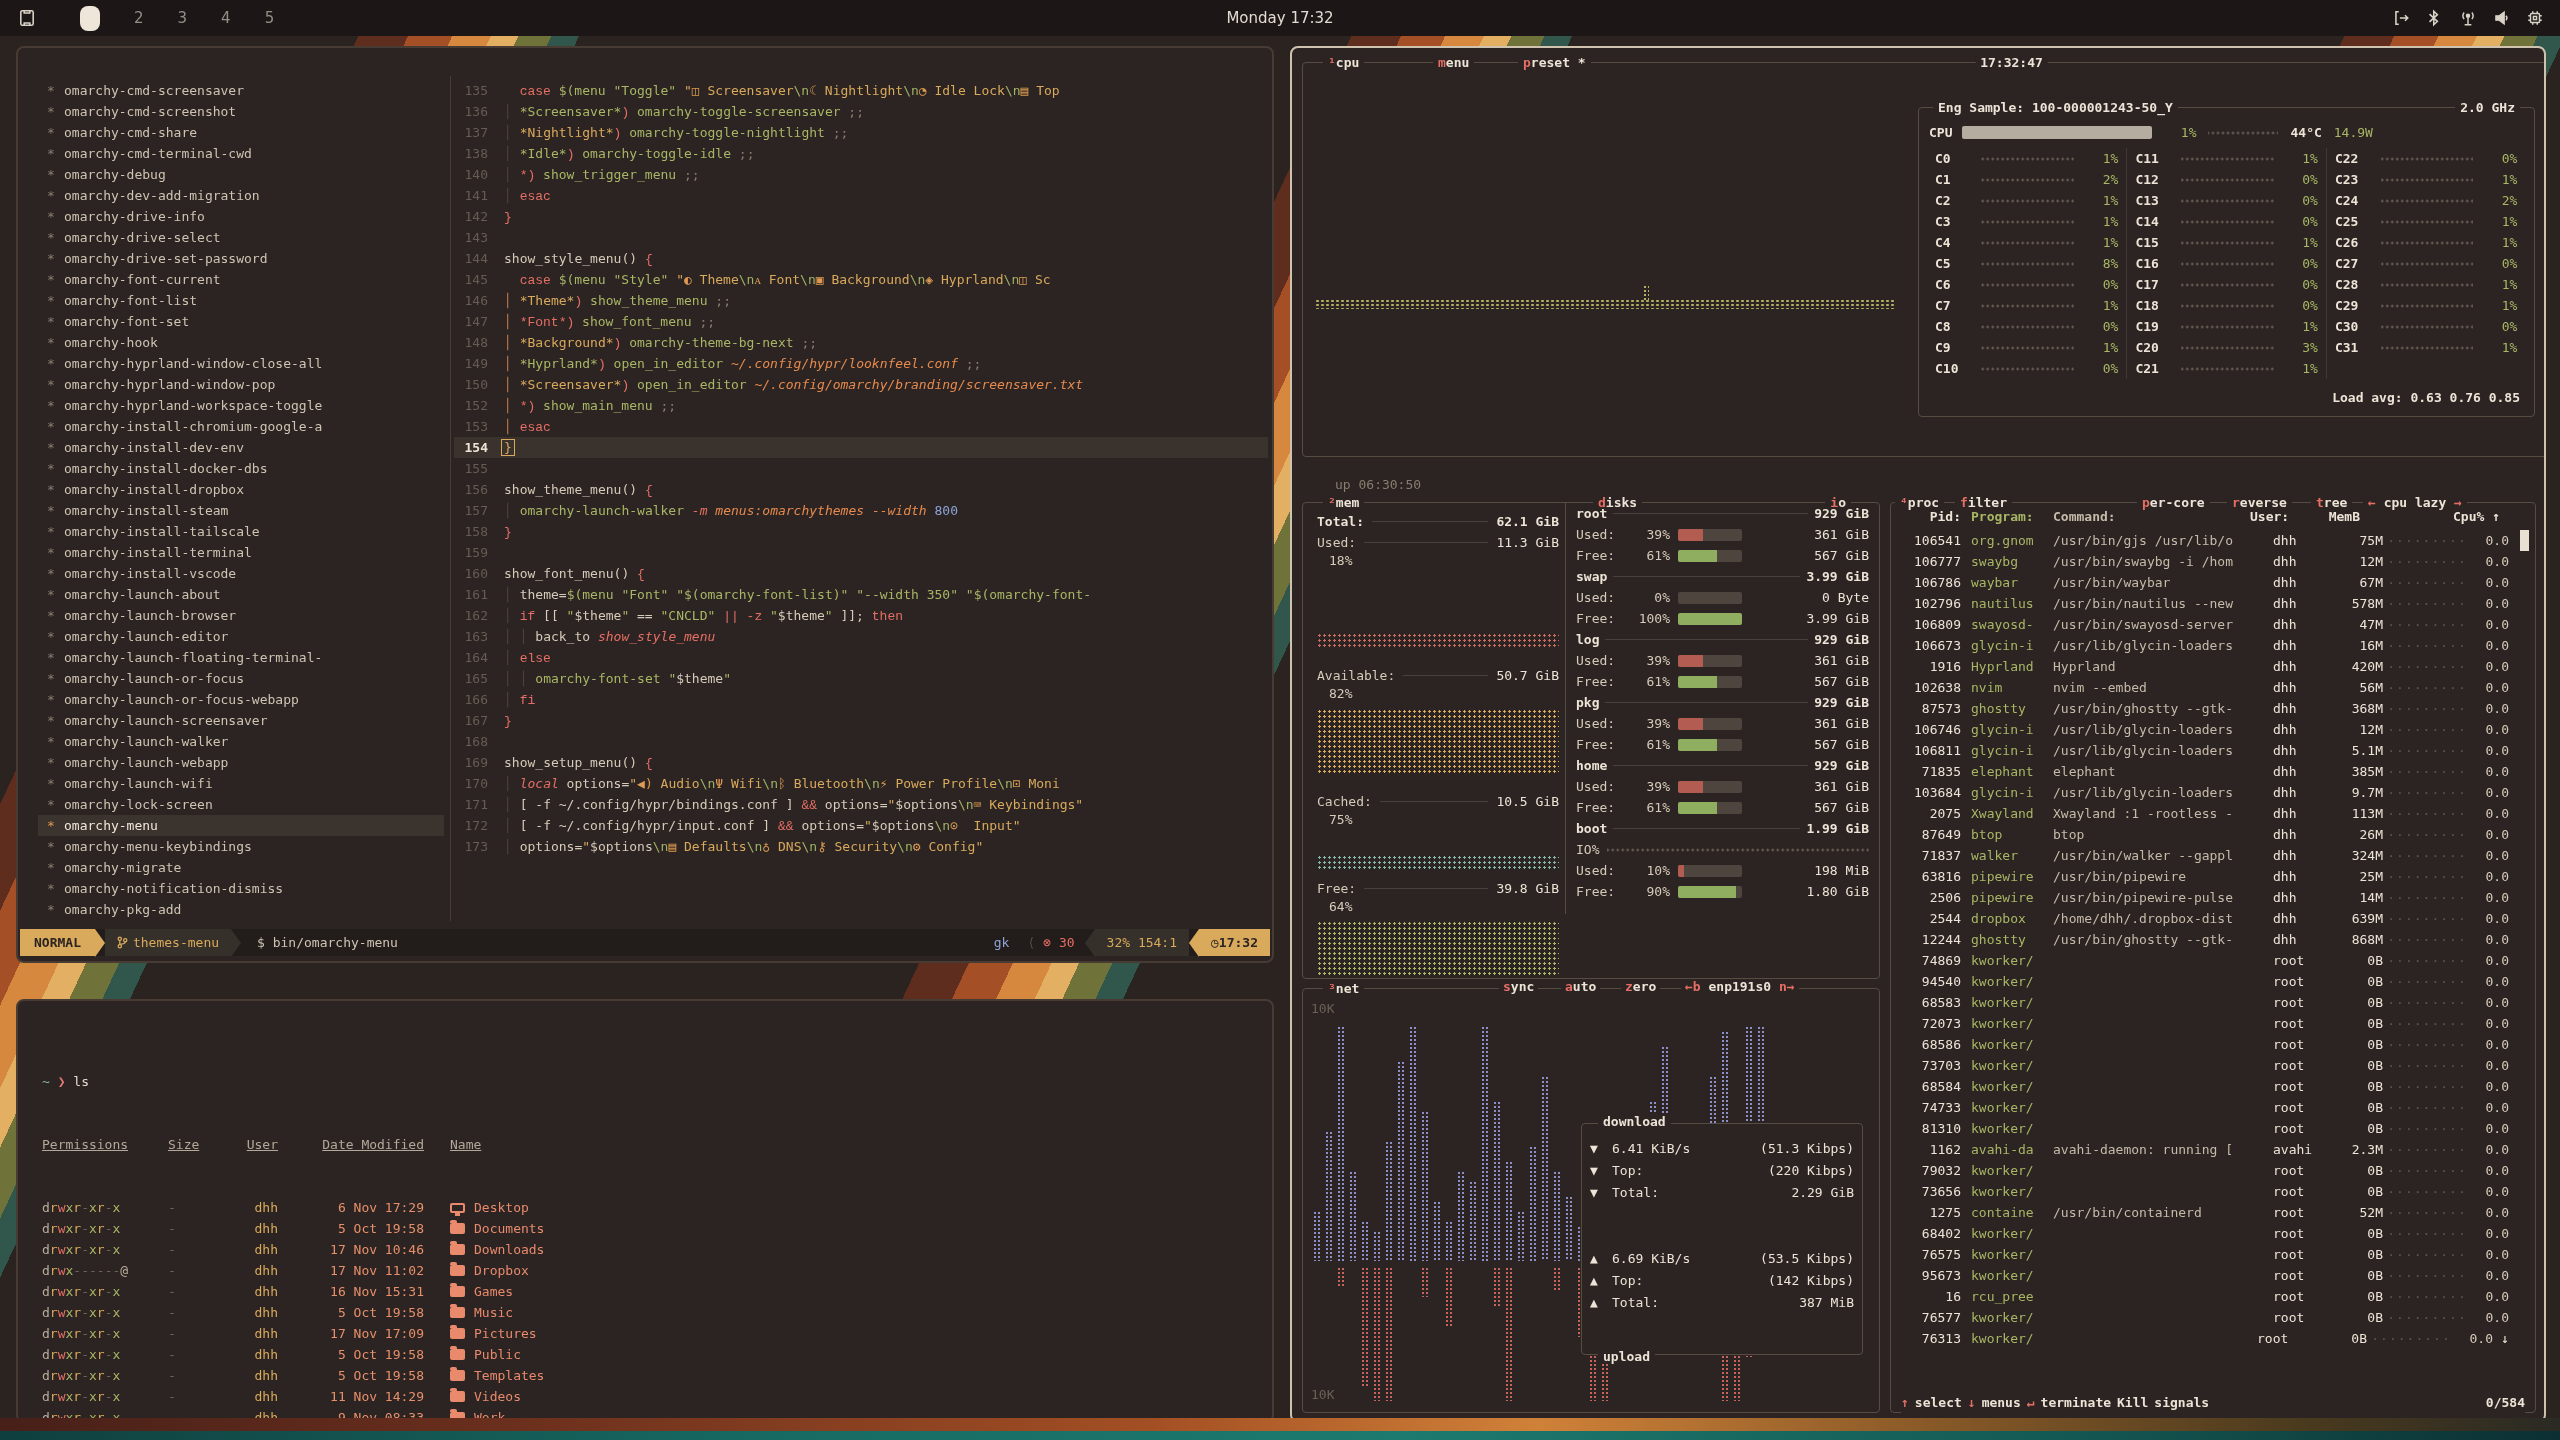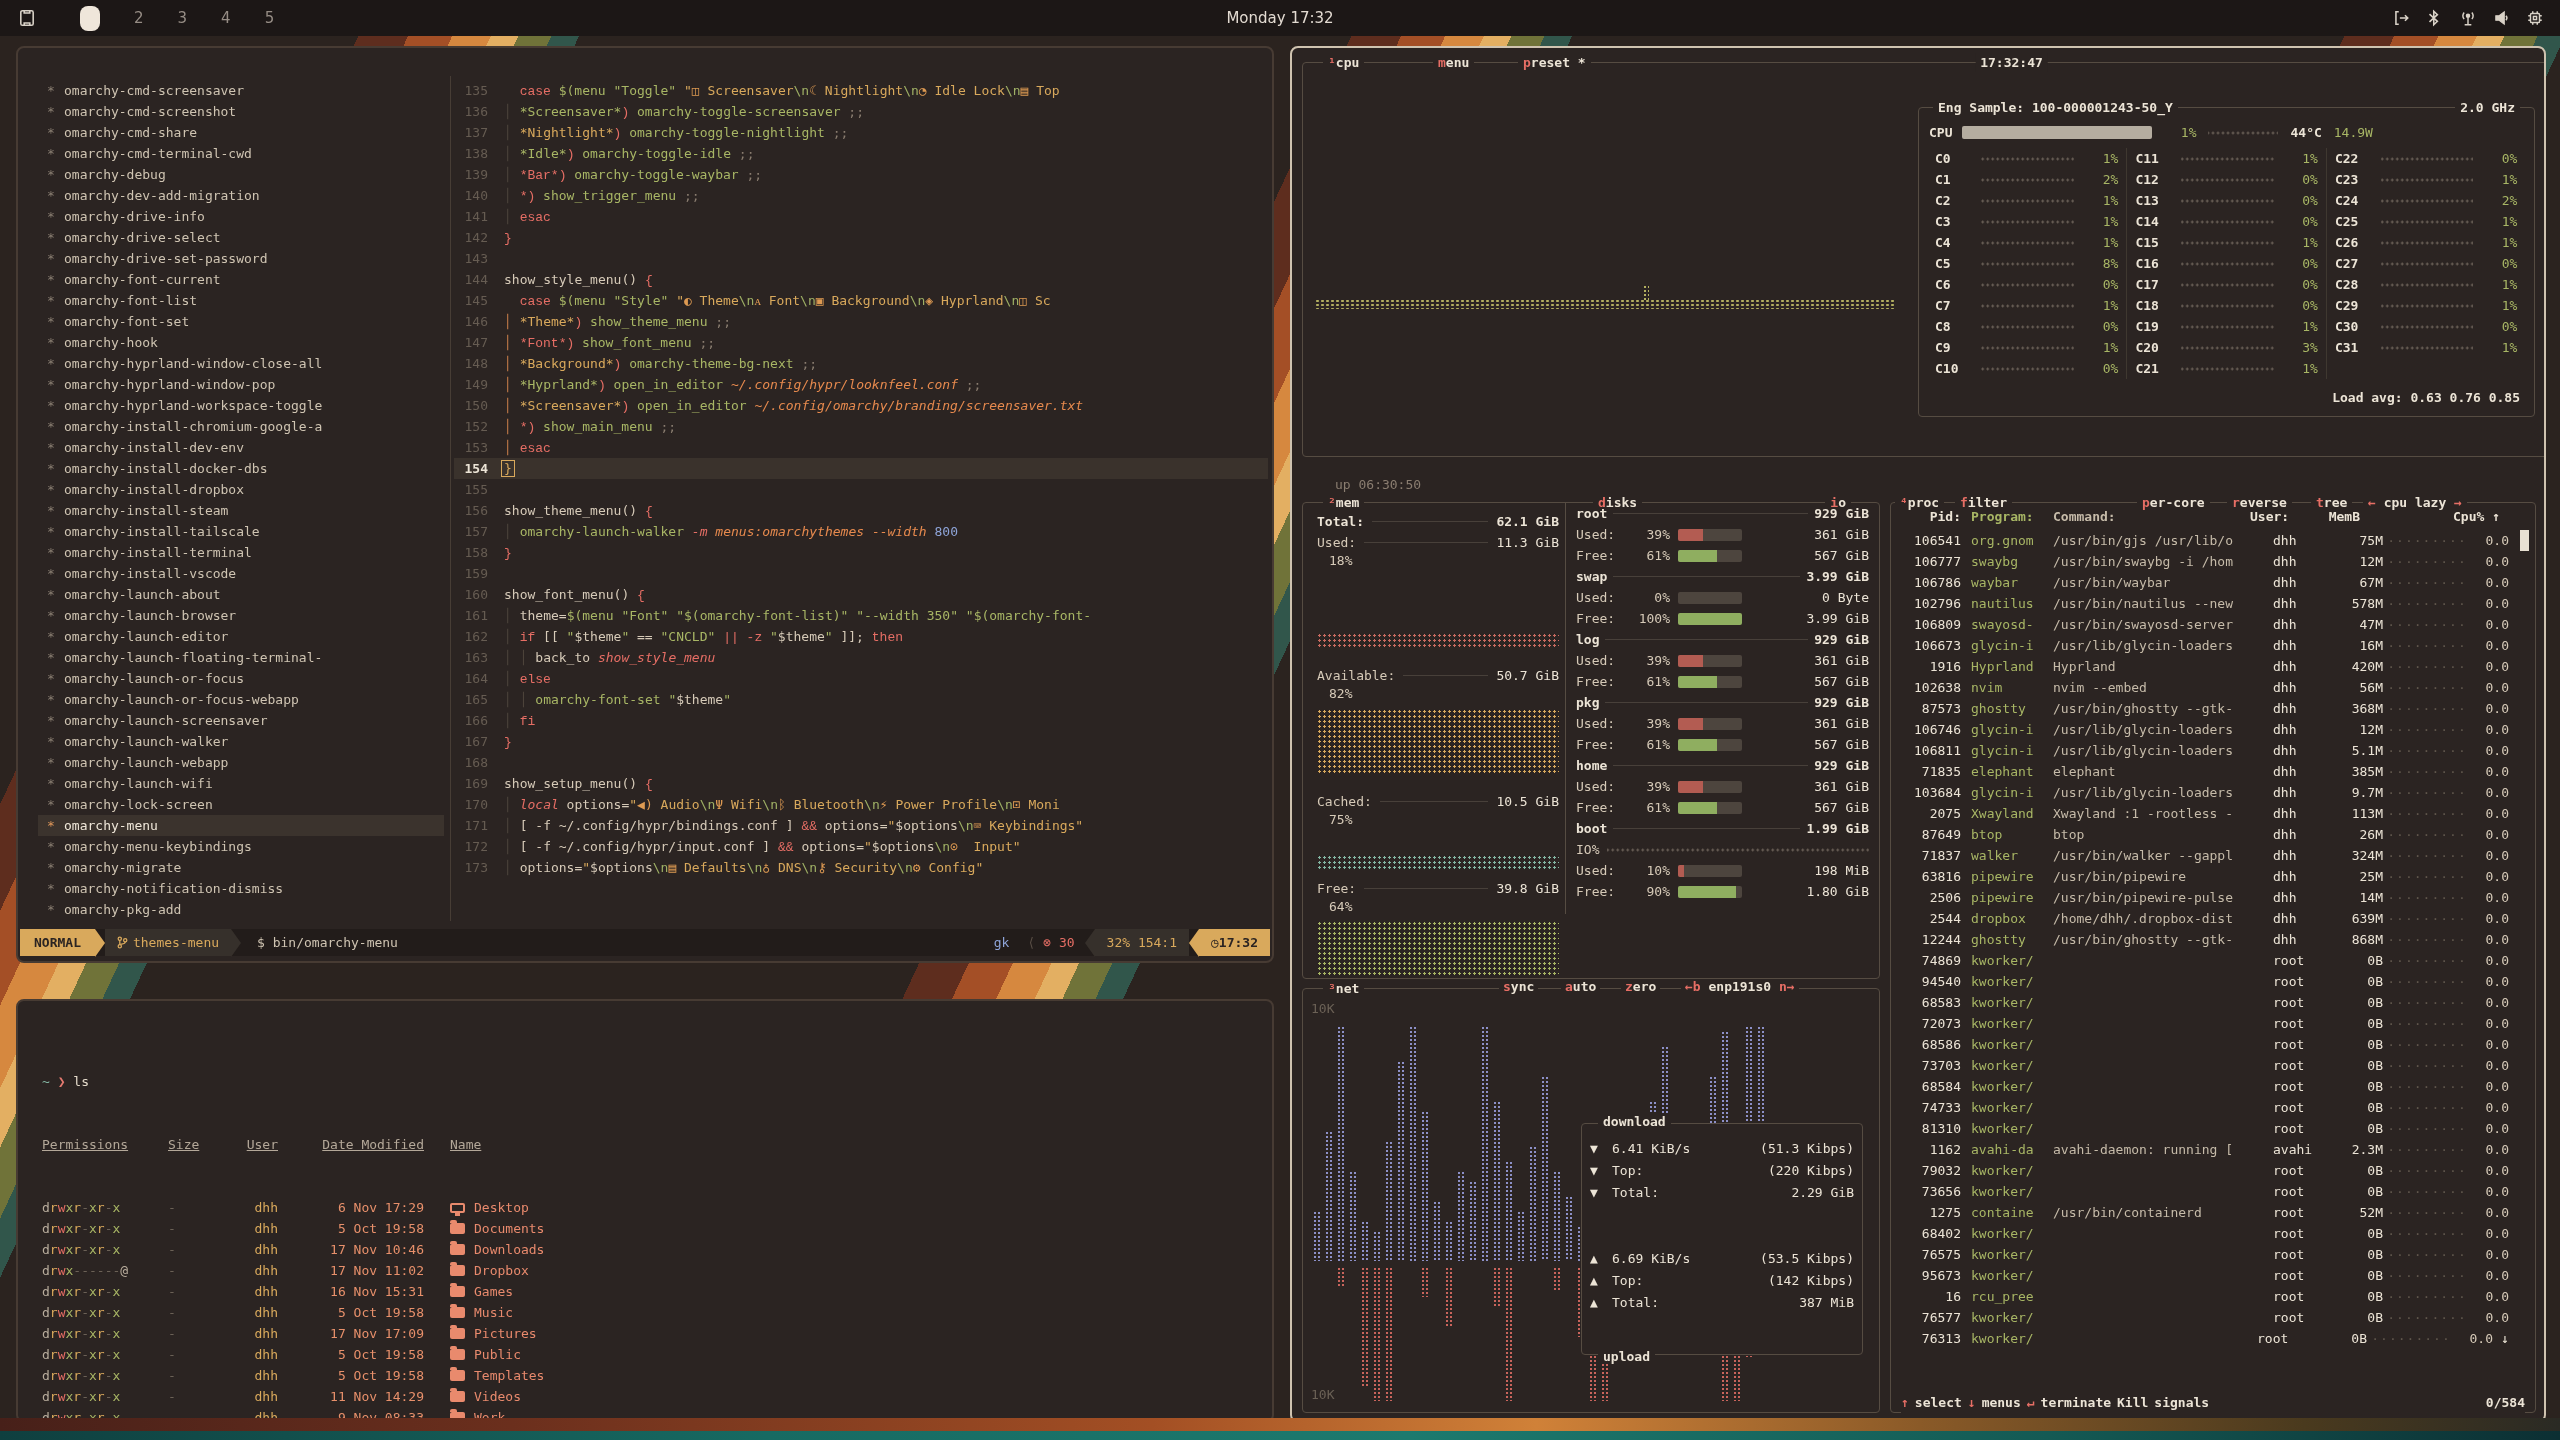--- a/index.html
+++ b/index.html
@@ -243,21 +243,20 @@
       <div class="tree-row"><span class="star">*</span><span>omarchy-migrate</span></div>
       <div class="tree-row"><span class="star">*</span><span>omarchy-notification-dismiss</span></div>
       <div class="tree-row"><span class="star">*</span><span>omarchy-pkg-add</span></div>
     </div>
   <div class="tree-sep"></div>
   <div class="code">
       <div class="code-line"><span class="ln">135</span><span><span class="tk-v">  </span><span class="tk-k">case</span><span class="tk-v"> </span><span class="tk-fn">$(</span><span class="tk-fn">menu</span><span class="tk-v"> </span><span class="tk-s">"Toggle"</span><span class="tk-v"> </span><span class="tk-y">"</span><span class="tk-ic">◫ </span><span class="tk-y">Screensaver</span><span class="tk-nl">\n</span><span class="tk-ic">☾ </span><span class="tk-y">Nightlight</span><span class="tk-nl">\n</span><span class="tk-ic">◔ </span><span class="tk-y">Idle Lock</span><span class="tk-nl">\n</span><span class="tk-ic">▤ </span><span class="tk-y">Top</span></span></div>
       <div class="code-line"><span class="ln">136</span><span><span class="tk-gug">│ </span><span class="tk-fn">*Screensaver*</span><span class="tk-k">)</span><span class="tk-fn"> omarchy-toggle-screensaver</span><span class="tk-gr"> ;;</span></span></div>
       <div class="code-line"><span class="ln">137</span><span><span class="tk-gug">│ </span><span class="tk-yl">*Nightlight*</span><span class="tk-k">)</span><span class="tk-fn"> omarchy-toggle-nightlight</span><span class="tk-gr"> ;;</span></span></div>
       <div class="code-line"><span class="ln">138</span><span><span class="tk-gug">│ </span><span class="tk-fn">*Idle*</span><span class="tk-k">)</span><span class="tk-fn"> omarchy-toggle-idle</span><span class="tk-gr"> ;;</span></span></div>
-      <div class="code-line"><span class="ln">139</span><span><span class="tk-gug">│ </span><span class="tk-k">*Bar*</span><span class="tk-k">)</span><span class="tk-fn"> omarchy-toggle-waybar</span><span class="tk-gr"> ;;</span></span></div>
       <div class="code-line"><span class="ln">140</span><span><span class="tk-gug">│ </span><span class="tk-k">*</span><span class="tk-k">)</span><span class="tk-fn"> show_trigger_menu</span><span class="tk-gr"> ;;</span></span></div>
       <div class="code-line"><span class="ln">141</span><span><span class="tk-gug">│ </span><span class="tk-k">esac</span></span></div>
       <div class="code-line"><span class="ln">142</span><span><span class="tk-k">}</span></span></div>
       <div class="code-line"><span class="ln">143</span><span></span></div>
       <div class="code-line"><span class="ln">144</span><span><span class="tk-v">show_style_menu</span><span class="tk-v">() </span><span class="tk-k">{</span></span></div>
       <div class="code-line"><span class="ln">145</span><span><span class="tk-v">  </span><span class="tk-k">case</span><span class="tk-v"> </span><span class="tk-fn">$(menu</span><span class="tk-v"> </span><span class="tk-s">"Style"</span><span class="tk-v"> </span><span class="tk-y">"</span><span class="tk-ic">◐ </span><span class="tk-y">Theme</span><span class="tk-nl">\n</span><span class="tk-ic">ᴀ </span><span class="tk-y">Font</span><span class="tk-nl">\n</span><span class="tk-ic">▣ </span><span class="tk-y">Background</span><span class="tk-nl">\n</span><span class="tk-ic">◈ </span><span class="tk-y">Hyprland</span><span class="tk-nl">\n</span><span class="tk-ic">◫ </span><span class="tk-y">Sc</span></span></div>
       <div class="code-line"><span class="ln">146</span><span><span class="tk-guo">│ </span><span class="tk-yl">*Theme*</span><span class="tk-k">)</span><span class="tk-fn"> show_theme_menu</span><span class="tk-gr"> ;;</span></span></div>
       <div class="code-line"><span class="ln">147</span><span><span class="tk-guo">│ </span><span class="tk-k">*Font*</span><span class="tk-k">)</span><span class="tk-fn"> show_font_menu</span><span class="tk-gr"> ;;</span></span></div>
       <div class="code-line"><span class="ln">148</span><span><span class="tk-guo">│ </span><span class="tk-yl">*Background*</span><span class="tk-k">)</span><span class="tk-fn"> omarchy-theme-bg-next</span><span class="tk-gr"> ;;</span></span></div>
       <div class="code-line"><span class="ln">149</span><span><span class="tk-guo">│ </span><span class="tk-fn">*Hyprland*</span><span class="tk-k">)</span><span class="tk-fn"> open_in_editor</span><span class="tk-v"> </span><span class="tk-p">~/.config/hypr/looknfeel.conf</span><span class="tk-gr"> ;;</span></span></div>

